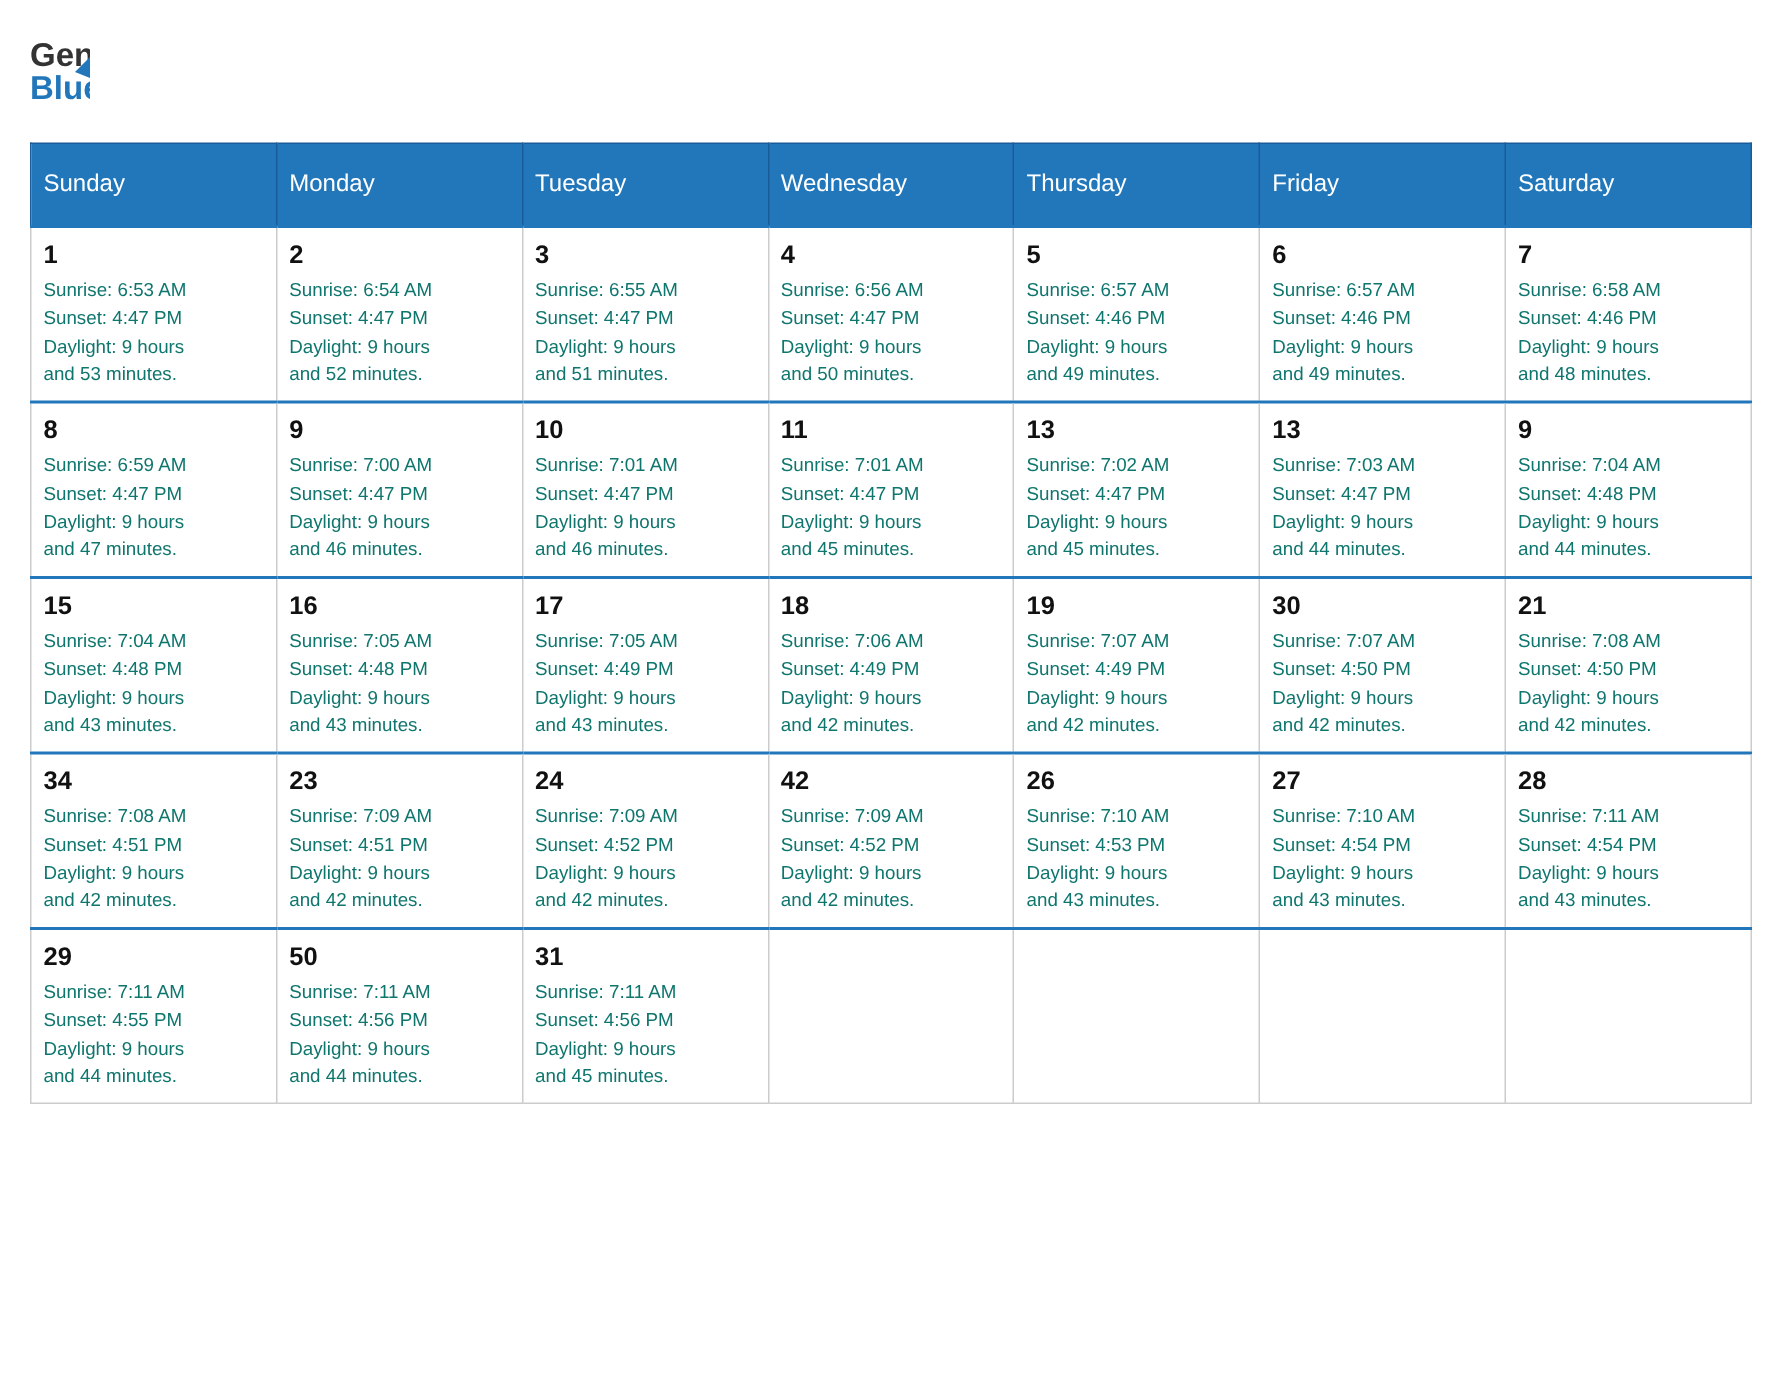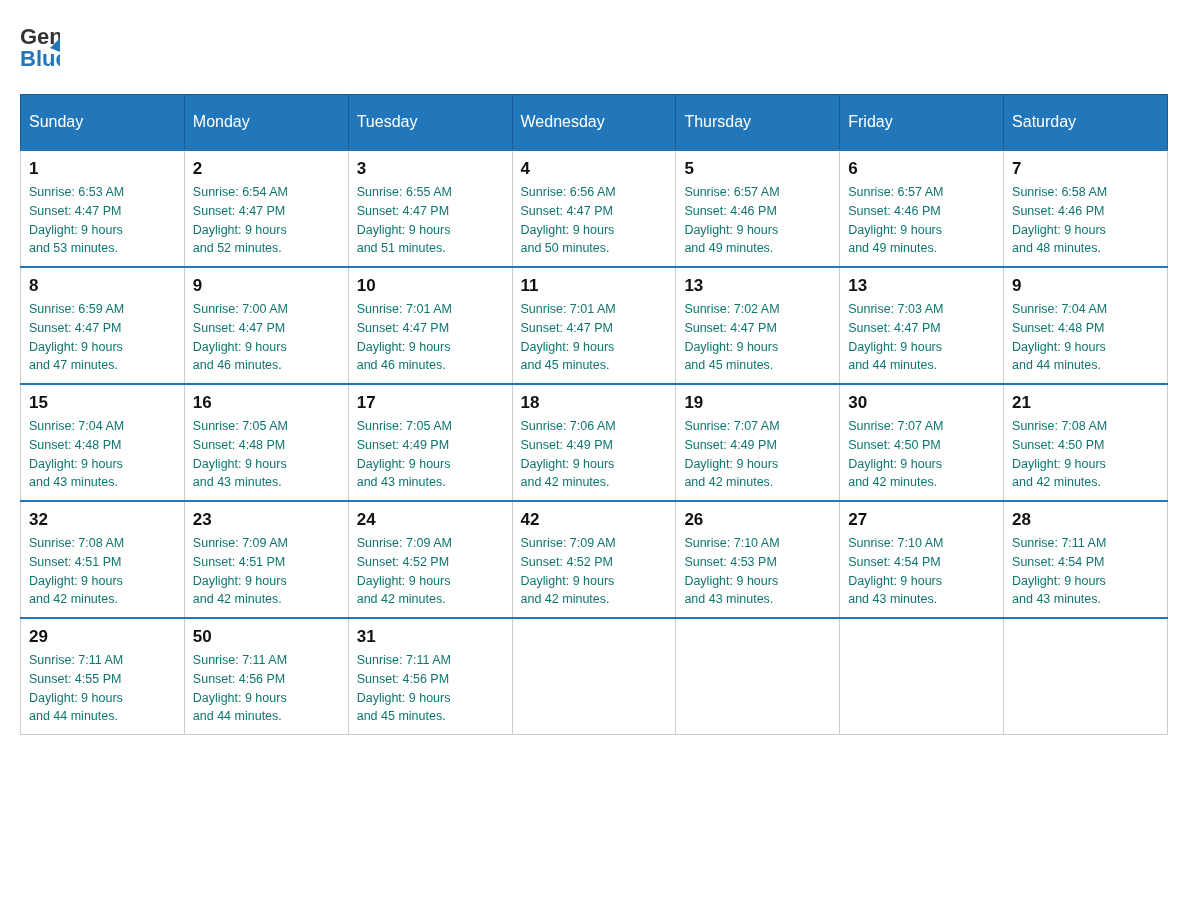--- a/index.html
+++ b/index.html
@@ -299,21 +299,21 @@
         <div class="day-info">
           Sunrise: 7:08 AM<br>
           Sunset: 4:50 PM<br>
           Daylight: 9 hours<br>
           and 42 minutes.
         </div>
       </td>
       </tr>
       <tr>
         <td>
-        <span class="day-number">32</span>
+        <span class="day-number">34</span>
         <div class="day-info">
           Sunrise: 7:08 AM<br>
           Sunset: 4:51 PM<br>
           Daylight: 9 hours<br>
           and 42 minutes.
         </div>
       </td>
         <td>
         <span class="day-number">23</span>
         <div class="day-info">

